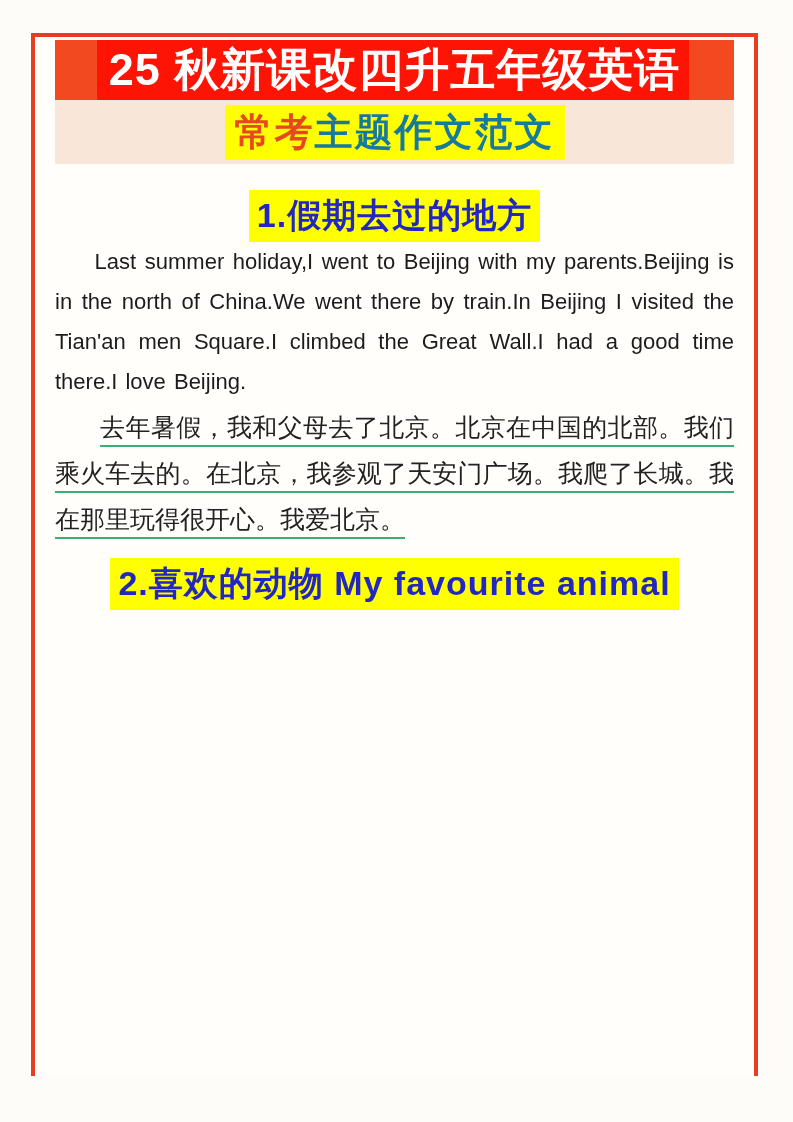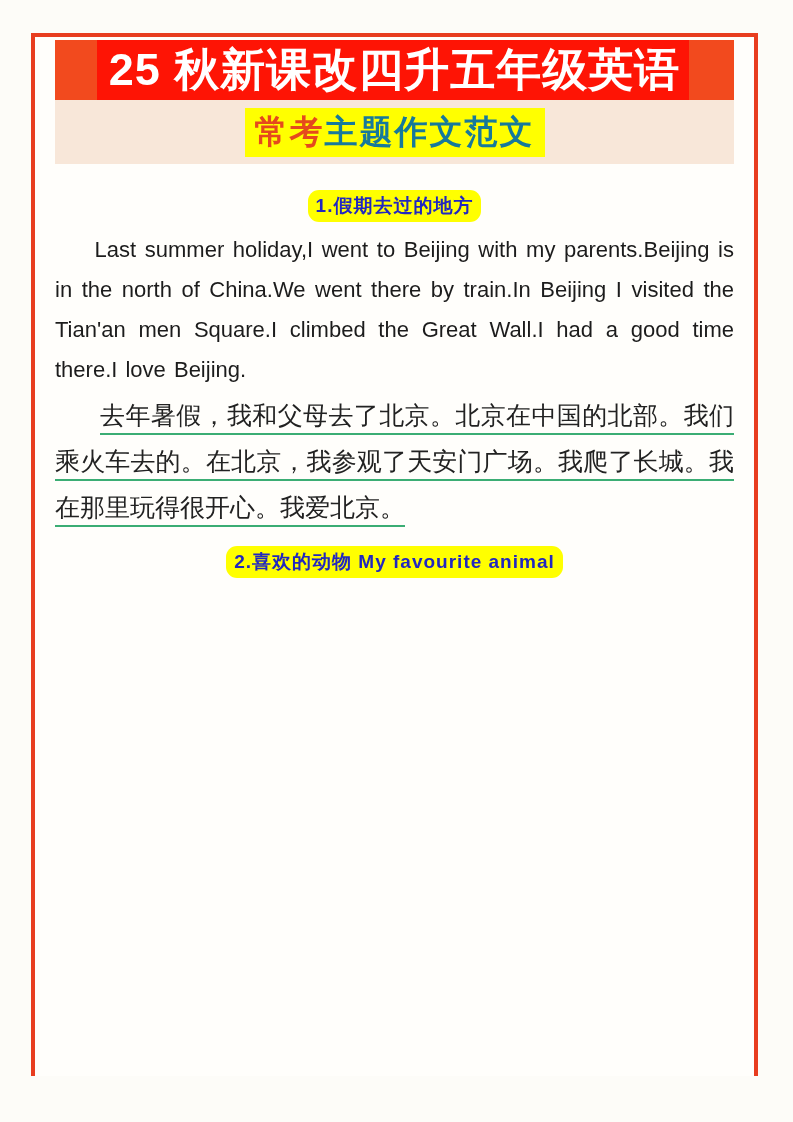--- a/index.html
+++ b/index.html
@@ -55,53 +55,51 @@
     background: #f8e7d9;
     display: flex;
     align-items: center;
     justify-content: center;
   }
 
   .subtitle-highlight {
     display: inline-block;
     background: #ffff00;
     padding: 2px 10px;
-    font-size: 33px;
+    font-size: 38px;
     font-weight: 800;
     letter-spacing: 2px;
   }
 
   .subtitle-prefix { color: #e5491d; }
   .subtitle-rest   { color: #17799b; }
 
   .content {
     padding: 0 20px;
   }
 
   .section-heading-row {
     text-align: center;
   }
 
   .section-heading {
     display: inline-block;
     background: #ffff00;
     color: #2127c0;
-    font-size: 19px;
+    font-size: 34px;
     font-weight: 700;
     padding: 3px 8px;
     letter-spacing: 1px;
-    border-radius: 11px;
   }
 
   .heading-1 { margin-top: 26px; }
   .heading-2 { margin-top: 16px; }
   .heading-3 { margin-top: 42px; }
 
   .para-en {
-    margin-top: 8px;
     color: #1c1c1c;
     font-size: 22px;
     line-height: 40px;
     text-align: justify;
     text-indent: 1.8em;
     word-spacing: 2px;
   }
 
   .para-zh {
     margin-top: 2px;

